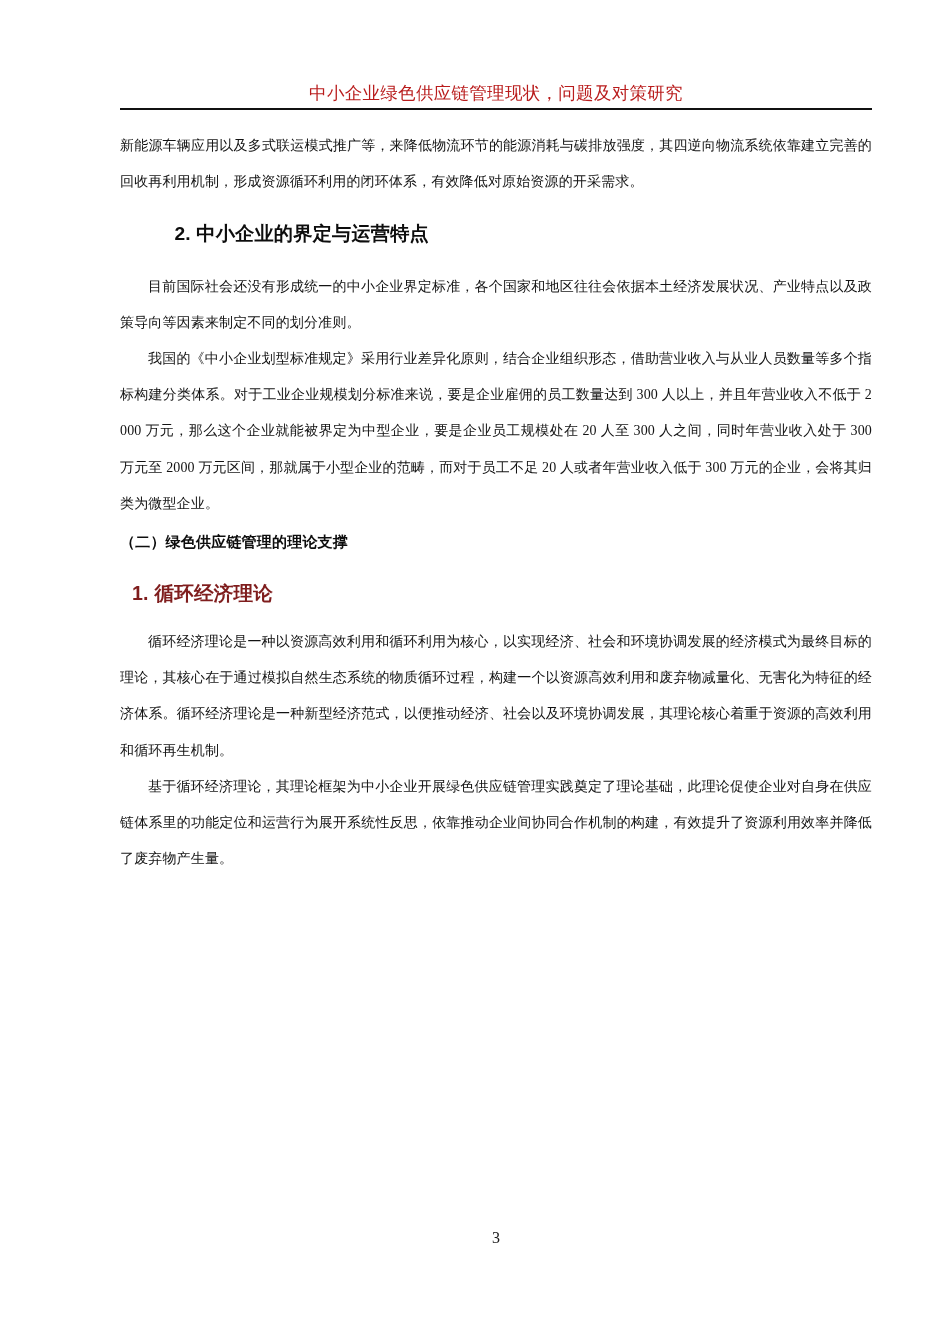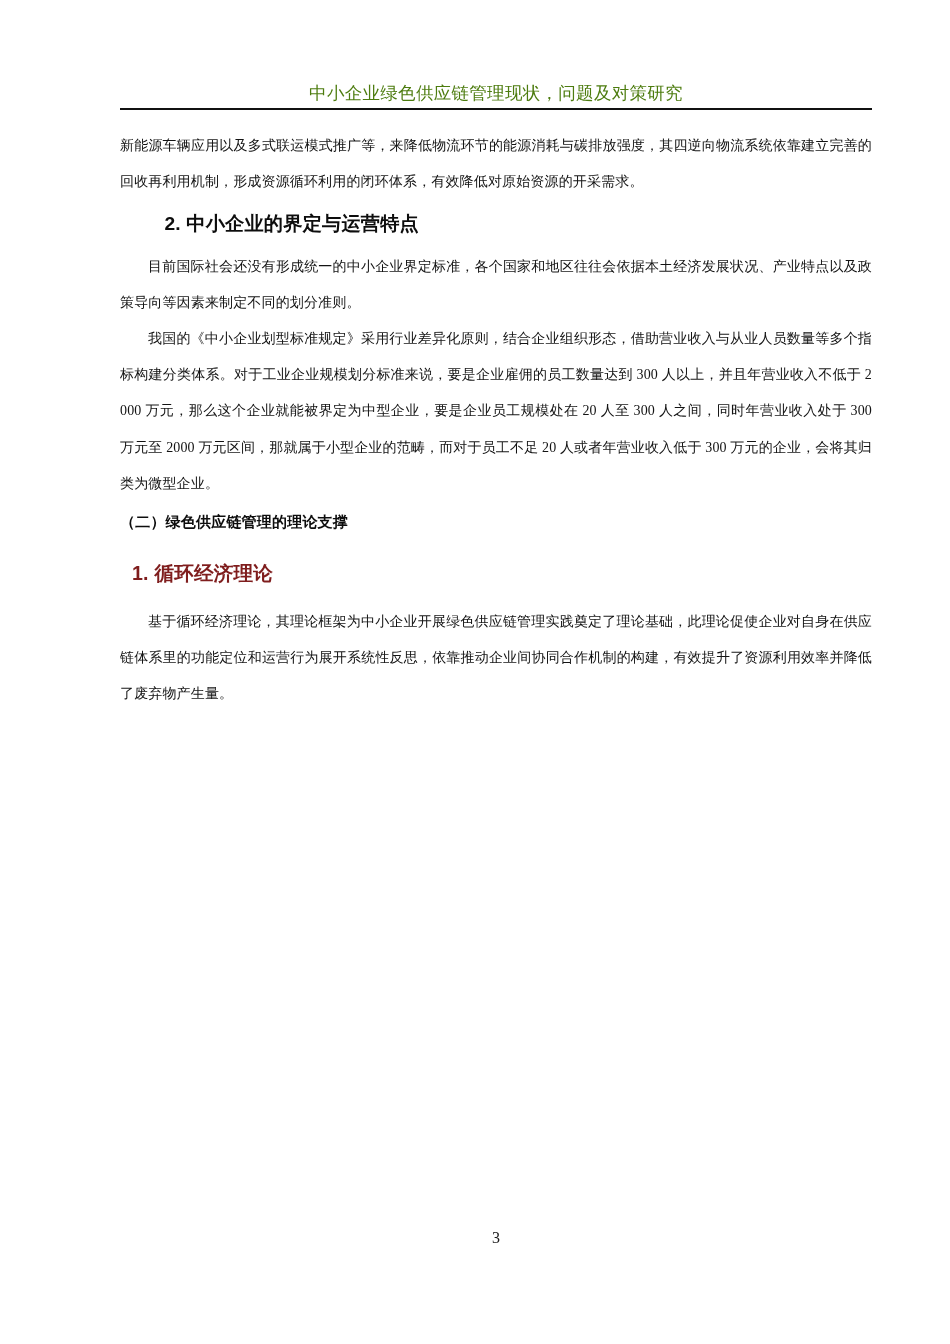--- a/index.html
+++ b/index.html
@@ -26,21 +26,21 @@
     left: 120px;
     top: 80px;
     width: 752px;
   }
   .header-title {
     text-align: center;
     font-family: "Liberation Serif", "DejaVu Serif", serif;
     font-size: 17.5px;
     line-height: 26px;
     letter-spacing: 0.3px;
-    color: #4d7c0f;
+    color: #b91c1c;
     white-space: nowrap;
   }
   .header-rule {
     margin-top: 2px;
     border-top: 2.2px solid #111111;
     width: 100%;
     height: 0;
   }
 
   
@@ -62,21 +62,21 @@
     color: #131313;
     letter-spacing: 0.15px;
     word-break: break-all;
   }
   p.para.noindent {
     text-indent: 0;
   }
 
   
   h3.h-num {
-    margin: 6px;
+    margin: 16px;
     font-family: "Liberation Sans", "DejaVu Sans", sans-serif;
     font-size: 19.2px;
     line-height: 36.2px;
     font-weight: bold;
     text-indent: 2em;
     color: #0d0d0d;
     letter-spacing: 0.2px;
   }
   h2.h-section {
     margin: 0;
@@ -132,20 +132,21 @@
 
     <p class="para">目前国际社会还没有形成统一的中小企业界定标准，各个国家和地区往往会依据本土经济发展状况、产业特点以及政策导向等因素来制定不同的划分准则。</p>
 
 
     <p class="para">我国的《中小企业划型标准规定》采用行业差异化原则，结合企业组织形态，借助营业收入与从业人员数量等多个指标构建分类体系。对于工业企业规模划分标准来说，要是企业雇佣的员工数量达到 300 人以上，并且年营业收入不低于 2000 万元，那么这个企业就能被界定为中型企业，要是企业员工规模处在 20 人至 300 人之间，同时年营业收入处于 300 万元至 2000 万元区间，那就属于小型企业的范畴，而对于员工不足 20 人或者年营业收入低于 300 万元的企业，会将其归类为微型企业。</p>
 
     <h2 class="h-section">（二）绿色供应链管理的理论支撑</h2>
 
     <h3 class="h-sub">1. 循环经济理论</h3>
 
+    <p class="para">循环经济理论是一种以资源高效利用和循环利用为核心，以实现经济、社会和环境协调发展的经济模式为最终目标的理论，其核心在于通过模拟自然生态系统的物质循环过程，构建一个以资源高效利用和废弃物减量化、无害化为特征的经济体系。循环经济理论是一种新型经济范式，以便推动经济、社会以及环境协调发展，其理论核心着重于资源的高效利用和循环再生机制。</p>
 
     <p class="para">基于循环经济理论，其理论框架为中小企业开展绿色供应链管理实践奠定了理论基础，此理论促使企业对自身在供应链体系里的功能定位和运营行为展开系统性反思，依靠推动企业间协同合作机制的构建，有效提升了资源利用效率并降低了废弃物产生量。</p>
 
   </div>
 
   <div class="footer-block">
     <span class="page-number">3</span>
   </div>
 
 </div>

